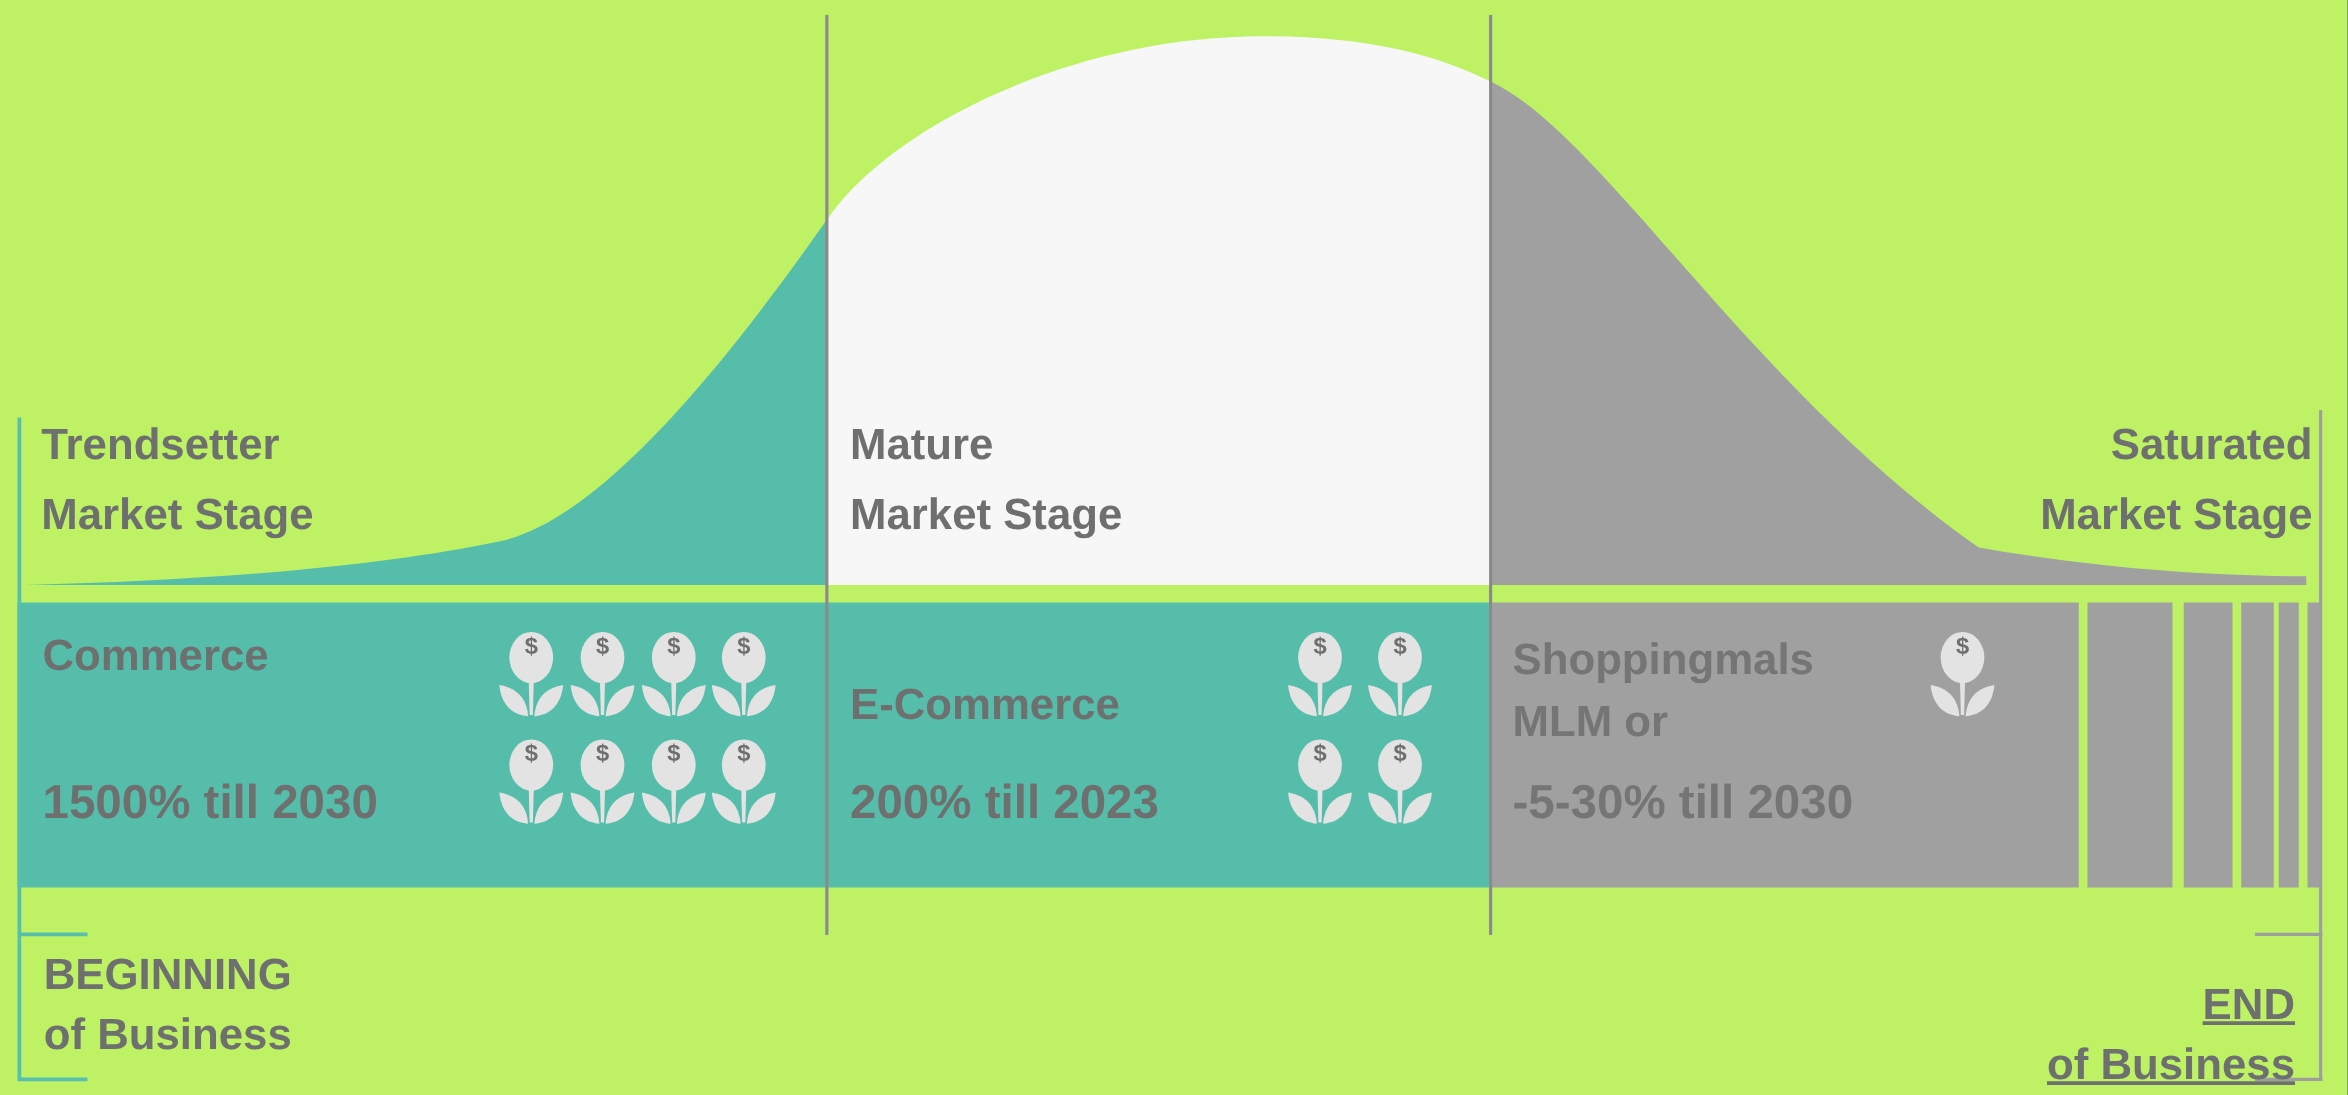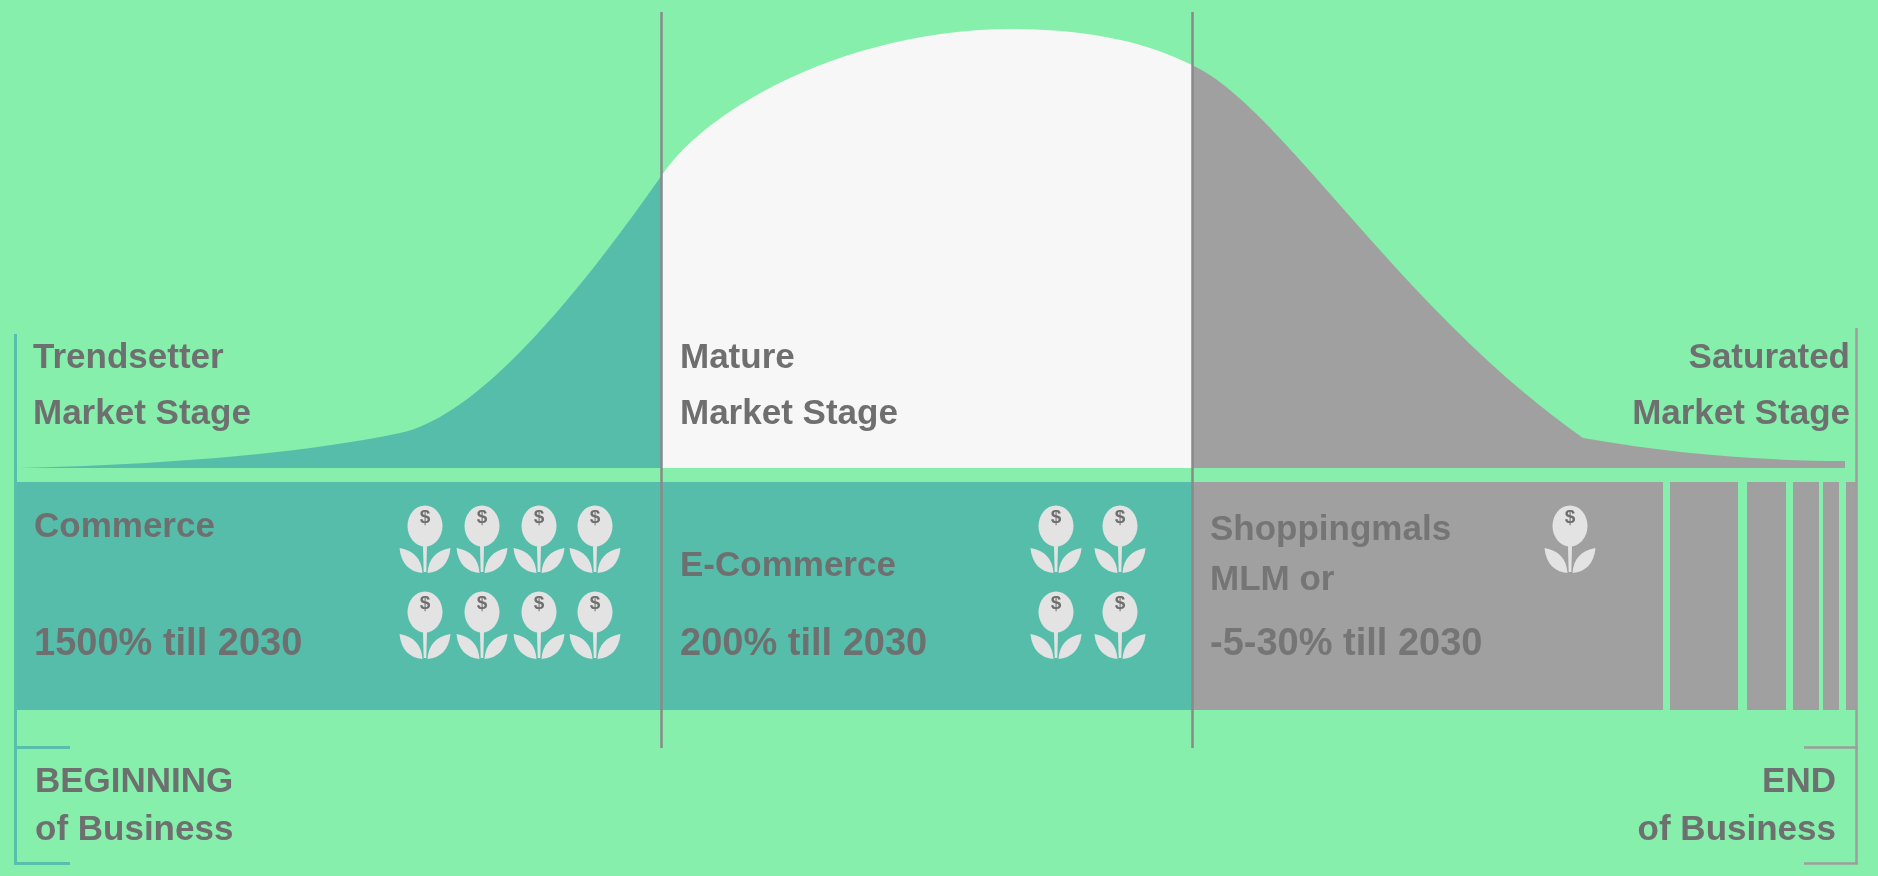--- a/index.html
+++ b/index.html
@@ -1,16 +1,16 @@
 <!DOCTYPE html>
 <html><head>
 <meta charset="utf-8">
 <style>
   html,body{margin:0;padding:0;background:#48704e;}
-  .canvas{position:relative;width:1878px;height:876px;background:#86efac;overflow:hidden;
+  .canvas{position:relative;width:1878px;height:876px;background:#bef264;overflow:hidden;
           font-family:"Liberation Sans",sans-serif;}
   .canvas svg{position:absolute;left:0;top:0;}
   .txt{position:absolute;font-weight:700;color:#6e7070;white-space:nowrap;z-index:2;}
   .stage-label{font-size:35px;line-height:56px;}
   .cat-label{font-size:35px;line-height:40px;}
   .cat-label.wide{line-height:50px;}
   .growth-label{font-size:38px;line-height:44px;}
   .marker-label{font-size:35px;line-height:48px;}
   .right-align{text-align:right;}
   svg text.dollar{font-family:"Liberation Sans",sans-serif;font-weight:700;font-size:19px;
@@ -105,25 +105,25 @@
   </div>
   <div class="txt cat-label" style="left:680px;top:544px;text-align:right;">
     <div>E-Commerce</div>
   </div>
   <div class="txt cat-label wide" style="left:1210px;top:503px;color:#757575;">
     <div>Shoppingmals</div>
     <div>MLM or</div>
   </div>
 
   <div class="txt growth-label" style="left:34px;top:620px;">1500% till 2030</div>
-  <div class="txt growth-label" style="left:680px;top:620px;">200% till 2030</div>
+  <div class="txt growth-label" style="left:680px;top:620px;">200% till 2023</div>
   <div class="txt growth-label" style="left:1210px;top:620px;color:#757575;">-5-30% till 2030</div>
 
   <div class="txt marker-label" style="left:35px;top:756px;">
     <div>BEGINNING</div>
     <div>of Business</div>
   </div>
-  <div class="txt marker-label right-align" style="right:42px;top:756px;">
+  <div class="txt marker-label right-align" style="right:42px;top:780px;text-decoration:underline;">
     <div>END</div>
     <div>of Business</div>
   </div>
 
 </div>
 
 </body></html>

